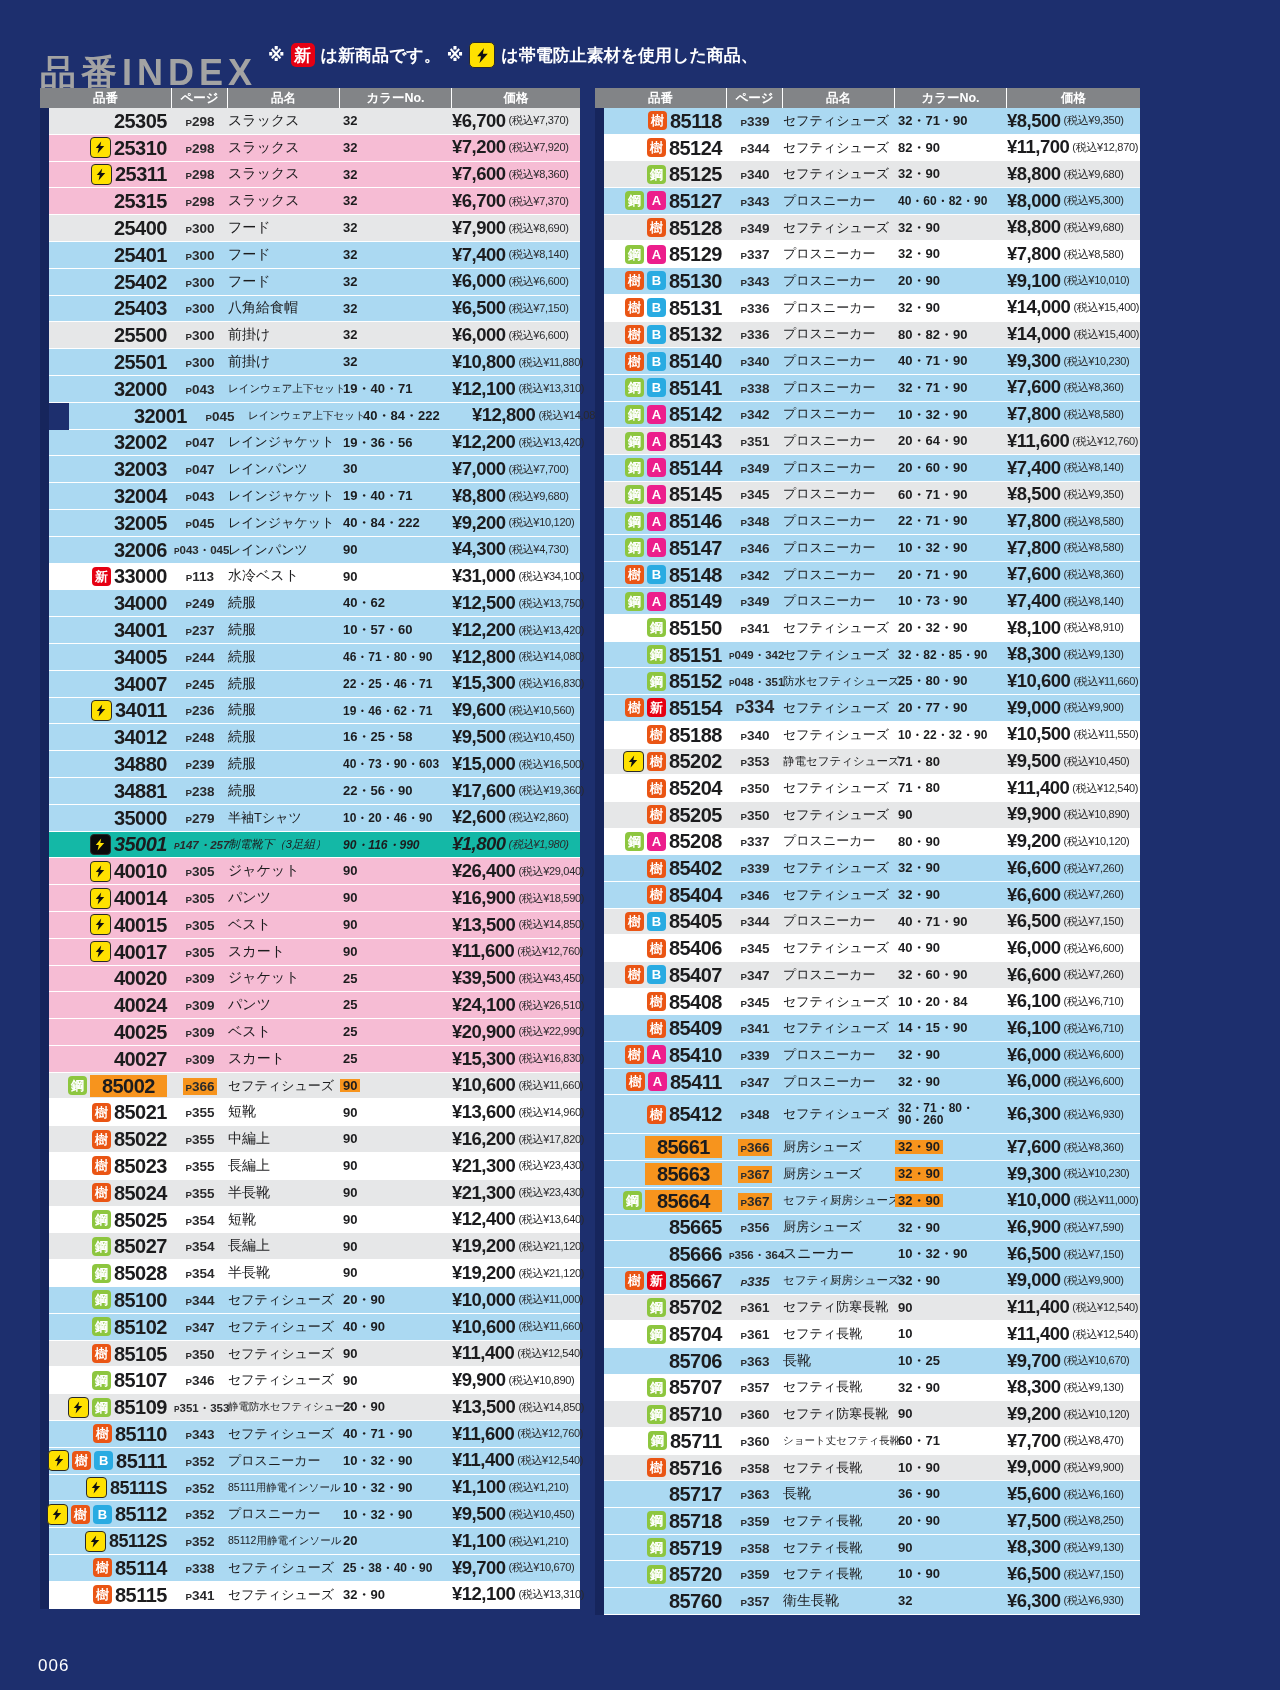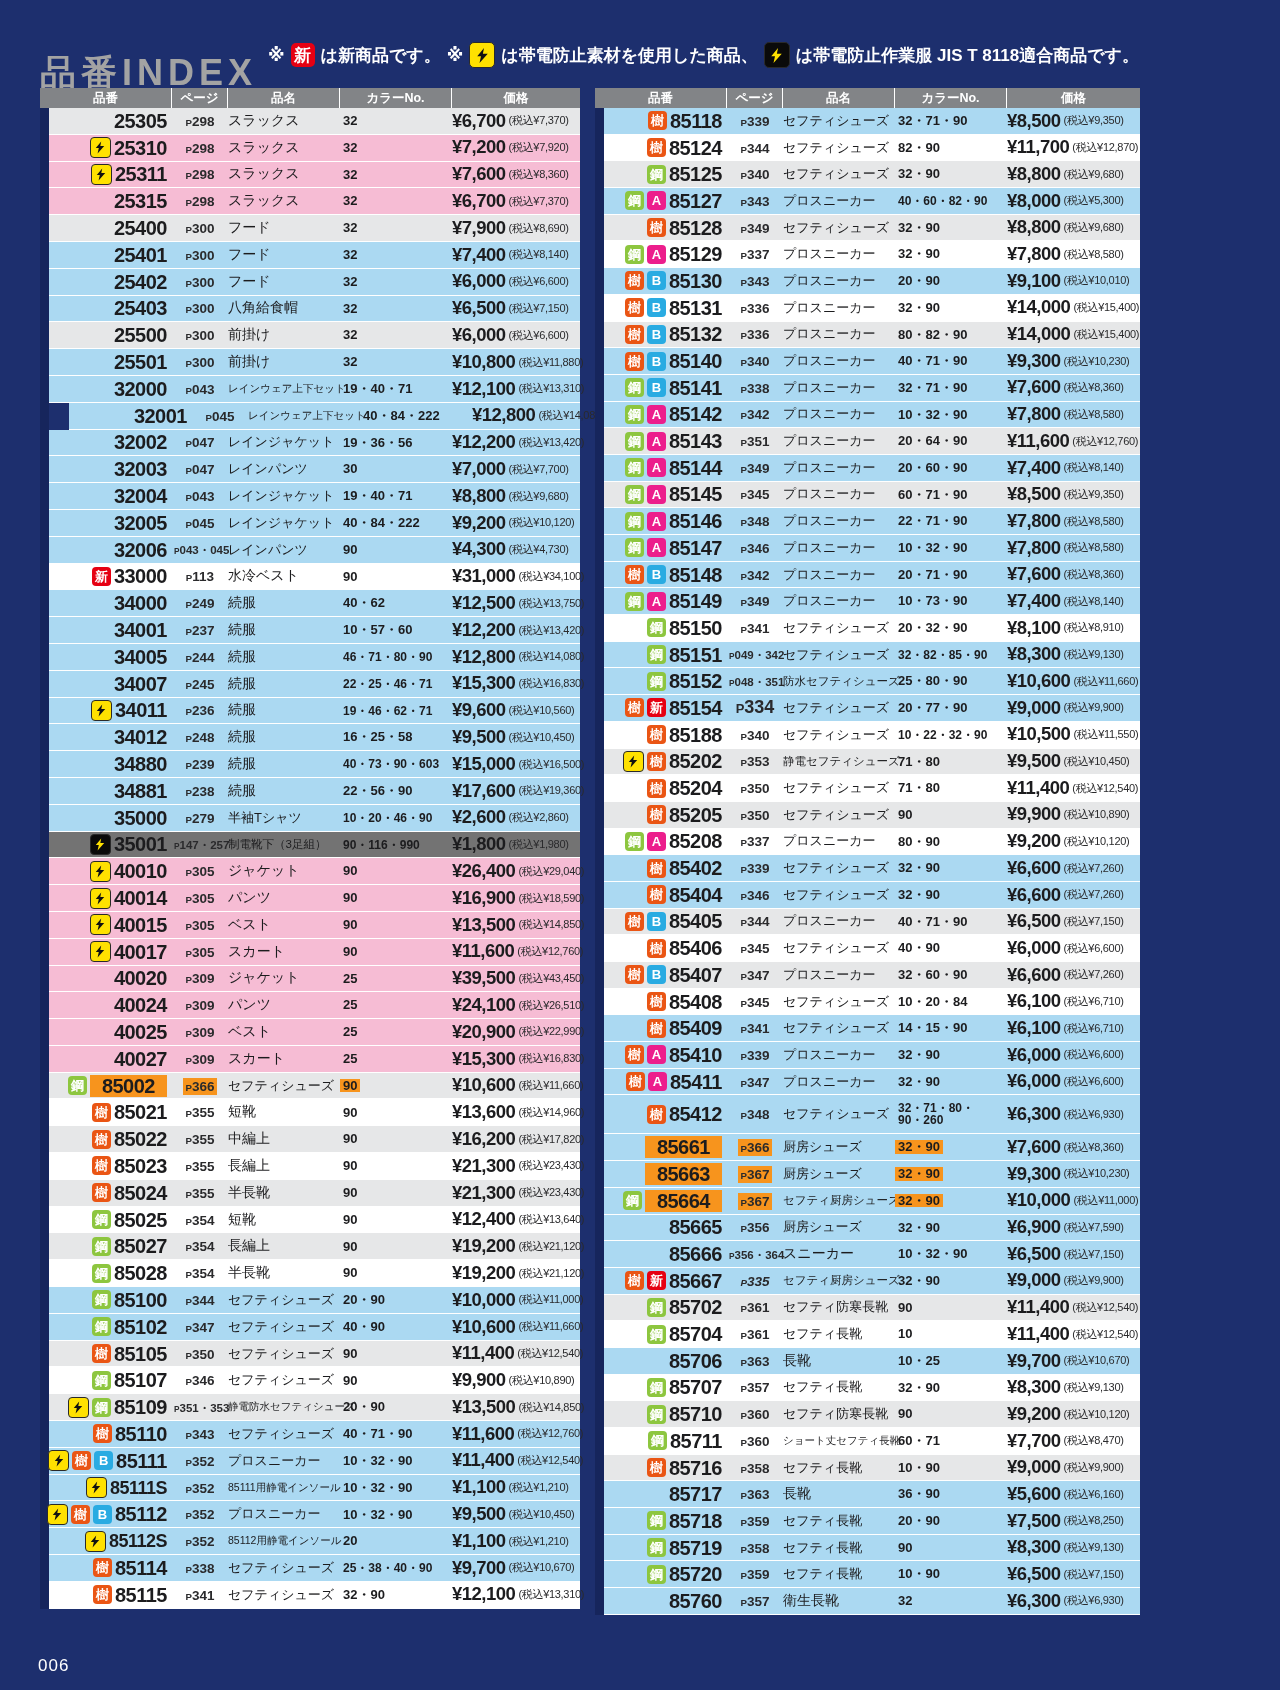--- a/index.html
+++ b/index.html
@@ -96,28 +96,20 @@
     </span>
     <span class="seg">
       <span>※</span>
       <span class="badge lg bolt-badge" style="background: rgb(255, 225, 0); color: rgb(17, 17, 17);">
         <svg width="15" height="19" viewBox="0 0 20 20" aria-hidden="true">
           <polygon points="12,0 3,11 8,11 6,20 17,7.5 10.5,7.5" fill="#111111"></polygon>
         </svg>
       </span>
       <span>は帯電防止素材を使用した商品、</span>
     </span>
-    <span class="seg">
-      <span class="badge lg bolt-badge" style="background: rgb(10, 10, 10); color: rgb(255, 225, 0);">
-        <svg width="15" height="19" viewBox="0 0 20 20" aria-hidden="true">
-          <polygon points="12,0 3,11 8,11 6,20 17,7.5 10.5,7.5" fill="#ffe100"></polygon>
-        </svg>
-      </span>
-      <span>は帯電防止作業服 JIS T 8118適合商品です。</span>
-    </span>
   </div>
 
 <section class="tbl t-left" id="tbl-left" style="left: 40px; width: 540px;">
     <div class="thead">
       <div class="hc" style="width: 132px; flex: 0 0 auto;">品番</div>
       <div class="hc" style="width: 56px; flex: 0 0 auto;">ページ</div>
       <div class="hc" style="width: 112px; flex: 0 0 auto;">品名</div>
       <div class="hc" style="width: 112px; flex: 0 0 auto;">カラーNo.</div>
       <div class="hc" style="flex: 1 1 0%;">価格</div>
     </div>
@@ -455,21 +447,21 @@
           <span class="code-text">35000</span>
         </div>
         <div class="c c-page"><span class="inner" style="font-size: 13.5px;"><span class="p">P</span>279</span></div>
         <div class="c c-name" style="font-size: 13px;">半袖Tシャツ</div>
         <div class="c c-colors"><span class="inner" style="font-size: 12px;">10・20・46・90</span></div>
         <div class="c c-price">
           <span class="price">¥2,600</span>
           <span class="tax">(税込¥2,860)</span>
         </div>
       </div>
-      <div class="row" style="background: #737373;">
+      <div class="row" style="background: #14b8a6; font-style: italic;">
         <div class="c c-code">
           <span class="badge bolt-badge" style="background: rgb(10, 10, 10); color: rgb(255, 225, 0);">
             <svg width="12" height="15" viewBox="0 0 20 20" aria-hidden="true">
               <polygon points="12,0 3,11 8,11 6,20 17,7.5 10.5,7.5" fill="#ffe100"></polygon>
             </svg>
           </span>
           <span class="code-text">35001</span>
         </div>
         <div class="c c-page"><span class="inner" style="font-size: 11.5px;"><span class="p">P</span>147・257</span></div>
         <div class="c c-name" style="font-size: 11.5px;">制電靴下（3足組）</div>

